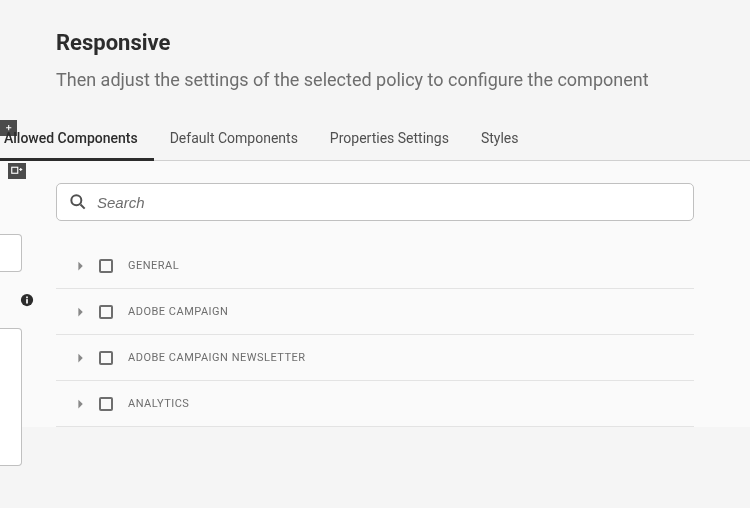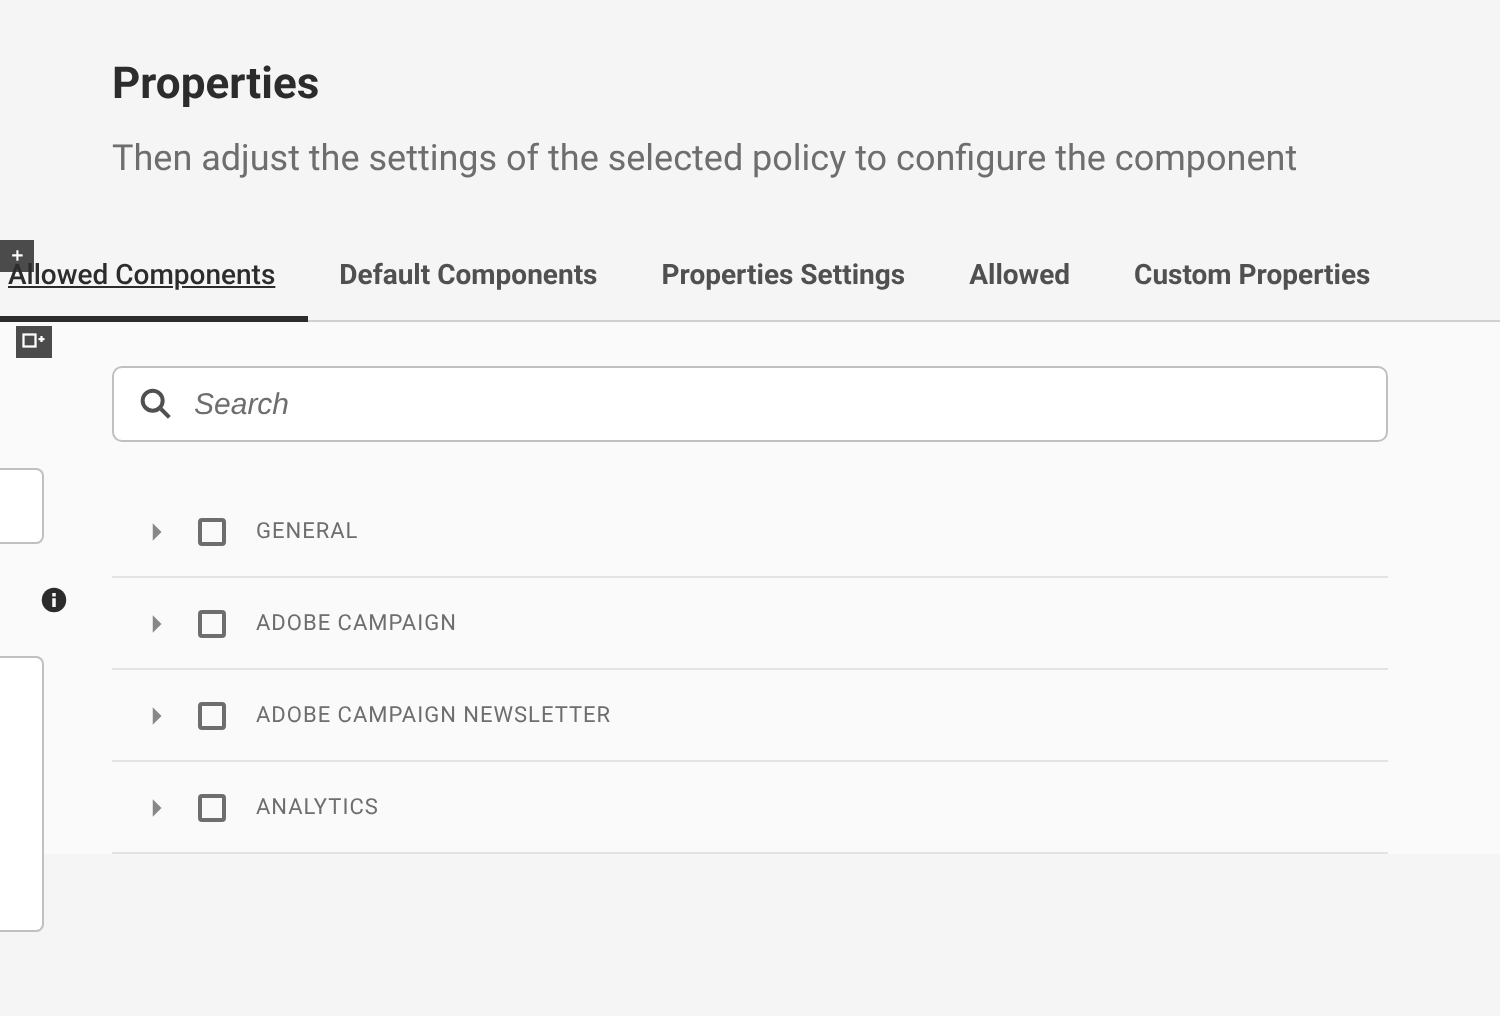--- a/index.html
+++ b/index.html
@@ -31,25 +31,23 @@
       border-bottom: 1px solid #d0d0d0;
       padding-left: 0;
     }
     .tab {
       padding: 16px 16px 14px 16px;
       font-size: 14px;
       color: #505050;
       cursor: pointer;
       position: relative;
       white-space: nowrap;
-      font-weight: bold;
     }
     .tab:first-child {
       padding-left: 4px;
-      text-decoration: underline;
     }
     .tab.active {
       color: #2c2c2c;
       font-weight: 500;
     }
     .tab.active::after {
       content: "";
       position: absolute;
       left: 0;
       right: 0;
@@ -94,20 +92,21 @@
       display: flex;
       flex-direction: column;
     }
     .row {
       display: flex;
       align-items: center;
       height: 46px;
       border-bottom: 1px solid #e3e3e3;
       padding: 0 0 0 16px;
       gap: 11px;
+      text-align: right;
     }
     .chevron {
       width: 16px;
       height: 16px;
       color: #888;
       cursor: pointer;
       flex-shrink: 0;
     }
     .checkbox {
       width: 14px;
@@ -177,36 +176,35 @@
       background: #4b4b4b;
       display:flex;
       align-items:center;
       justify-content:center;
     }
   </style>
 </head>
 <body>
 
 <div class="header">
-  <div class="title">Properties</div>
+  <div class="title">Responsive</div>
   <div class="subtitle">Then adjust the settings of the selected policy to configure the component</div>
 </div>
 
 <div class="phantom-box-top">
   <svg viewBox="0 0 16 16" width="12" height="12" fill="#fff">
       <path d="M7 3h2v4h4v2H9v4H7V9H3V7h4z" transform="translate(2 2) scale(0.7)"></path>
     </svg>
 </div>
 
 <div class="tabs">
   <div class="tab active">Allowed Components</div>
   <div class="tab">Default Components</div>
   <div class="tab">Properties Settings</div>
-  <div class="tab">Allowed</div>
-  <div class="tab">Custom Properties</div>
+  <div class="tab">Styles</div>
 </div>
 
 <div class="add-icon-top">
   <svg viewBox="0 0 16 16" width="14" height="12" fill="#fff">
       <rect x="1" y="3" width="8" height="8" stroke="#fff" stroke-width="1.5" fill="none"></rect>
       <path d="M11 6h4M13 4v4" stroke="#fff" stroke-width="1.5"></path>
     </svg>
 </div>
 
 <div class="content-area">

